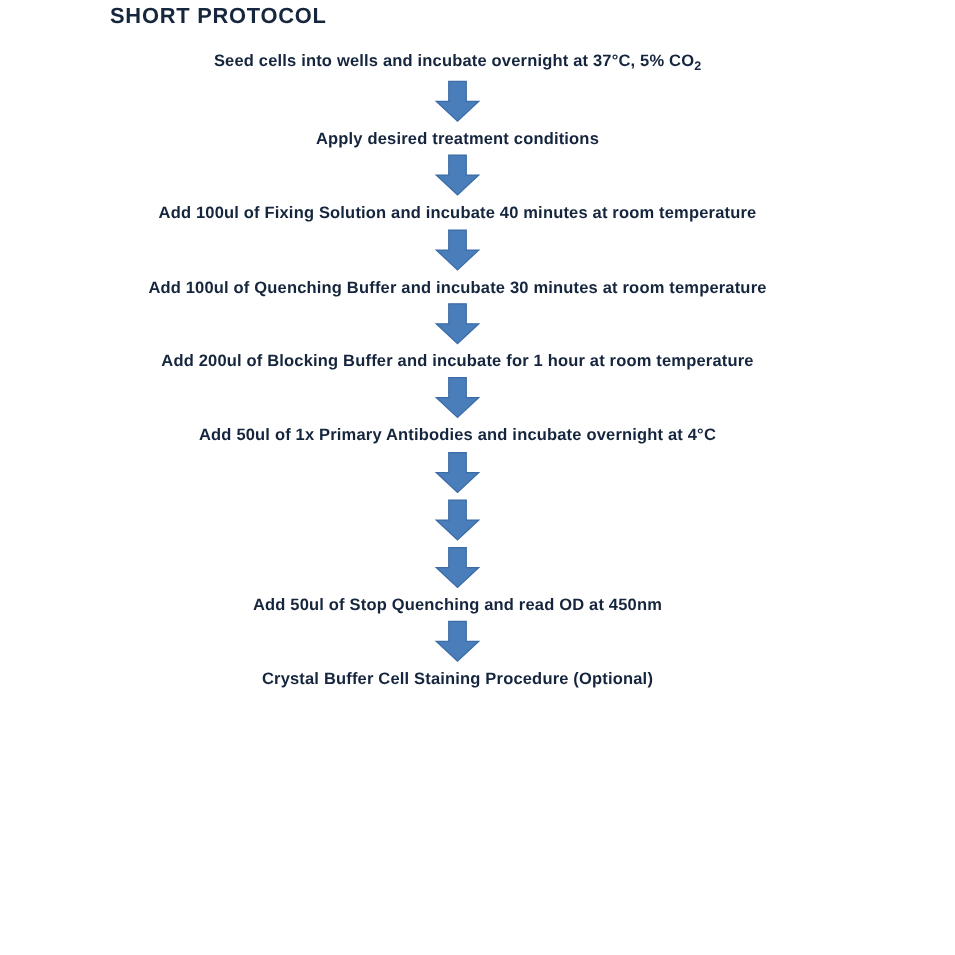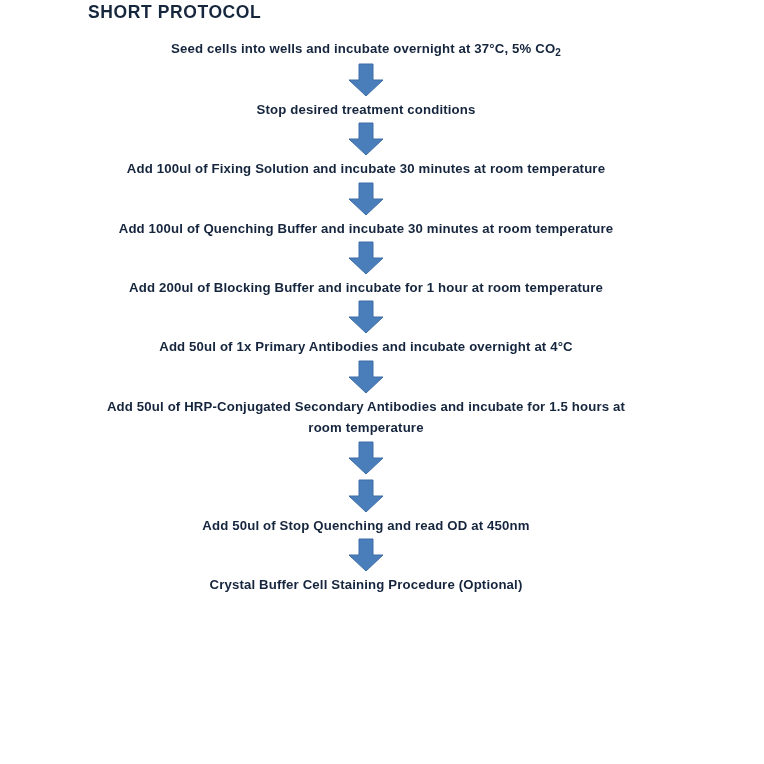--- a/index.html
+++ b/index.html
@@ -74,30 +74,30 @@
 
     <div class="step"><span>Seed cells into wells and incubate overnight at 37°C, 5% CO</span><span class="sub">2</span></div>
     <div class="arrow-wrap" style="height:38px">
       <span class="arrow">
         <svg width="40" height="34" viewBox="0 0 40 34" aria-hidden="true">
           <polygon points="13,1 27,1 27,17 37,17 20,33 3,17 13,17" fill="#4a7ebb" stroke="#3c6ca6" stroke-width="1"></polygon>
         </svg>
       </span>
     </div>
 
-    <div class="step"><span>Stop desired treatment conditions</span></div>
+    <div class="step"><span>Apply desired treatment conditions</span></div>
     <div class="arrow-wrap" style="height:38px">
       <span class="arrow">
         <svg width="40" height="34" viewBox="0 0 40 34" aria-hidden="true">
           <polygon points="13,1 27,1 27,17 37,17 20,33 3,17 13,17" fill="#4a7ebb" stroke="#3c6ca6" stroke-width="1"></polygon>
         </svg>
       </span>
     </div>
 
-    <div class="step"><span>Add 100ul of Fixing Solution and incubate 30 minutes at room temperature</span></div>
+    <div class="step"><span>Add 100ul of Fixing Solution and incubate 40 minutes at room temperature</span></div>
     <div class="arrow-wrap" style="height:38px">
       <span class="arrow">
         <svg width="40" height="34" viewBox="0 0 40 34" aria-hidden="true">
           <polygon points="13,1 27,1 27,17 37,17 20,33 3,17 13,17" fill="#4a7ebb" stroke="#3c6ca6" stroke-width="1"></polygon>
         </svg>
       </span>
     </div>
 
     <div class="step" style="width:500px"><span>Add 100ul of Quenching Buffer and incubate 30 minutes at room temperature</span></div>
     <div class="arrow-wrap" style="height:38px">
@@ -119,21 +119,20 @@
 
     <div class="step"><span>Add 50ul of 1x Primary Antibodies and incubate overnight at 4°C</span></div>
     <div class="arrow-wrap" style="height:38px">
       <span class="arrow">
         <svg width="40" height="34" viewBox="0 0 40 34" aria-hidden="true">
           <polygon points="13,1 27,1 27,17 37,17 20,33 3,17 13,17" fill="#4a7ebb" stroke="#3c6ca6" stroke-width="1"></polygon>
         </svg>
       </span>
     </div>
 
-    <div class="step" style="width:540px"><span>Add 50ul of HRP-Conjugated Secondary Antibodies and incubate for 1.5 hours at room temperature</span></div>
     <div class="arrow-wrap" style="height:38px">
       <span class="arrow">
         <svg width="40" height="34" viewBox="0 0 40 34" aria-hidden="true">
           <polygon points="13,1 27,1 27,17 37,17 20,33 3,17 13,17" fill="#4a7ebb" stroke="#3c6ca6" stroke-width="1"></polygon>
         </svg>
       </span>
     </div>
 
     <div class="arrow-wrap" style="height:38px">
       <span class="arrow">

